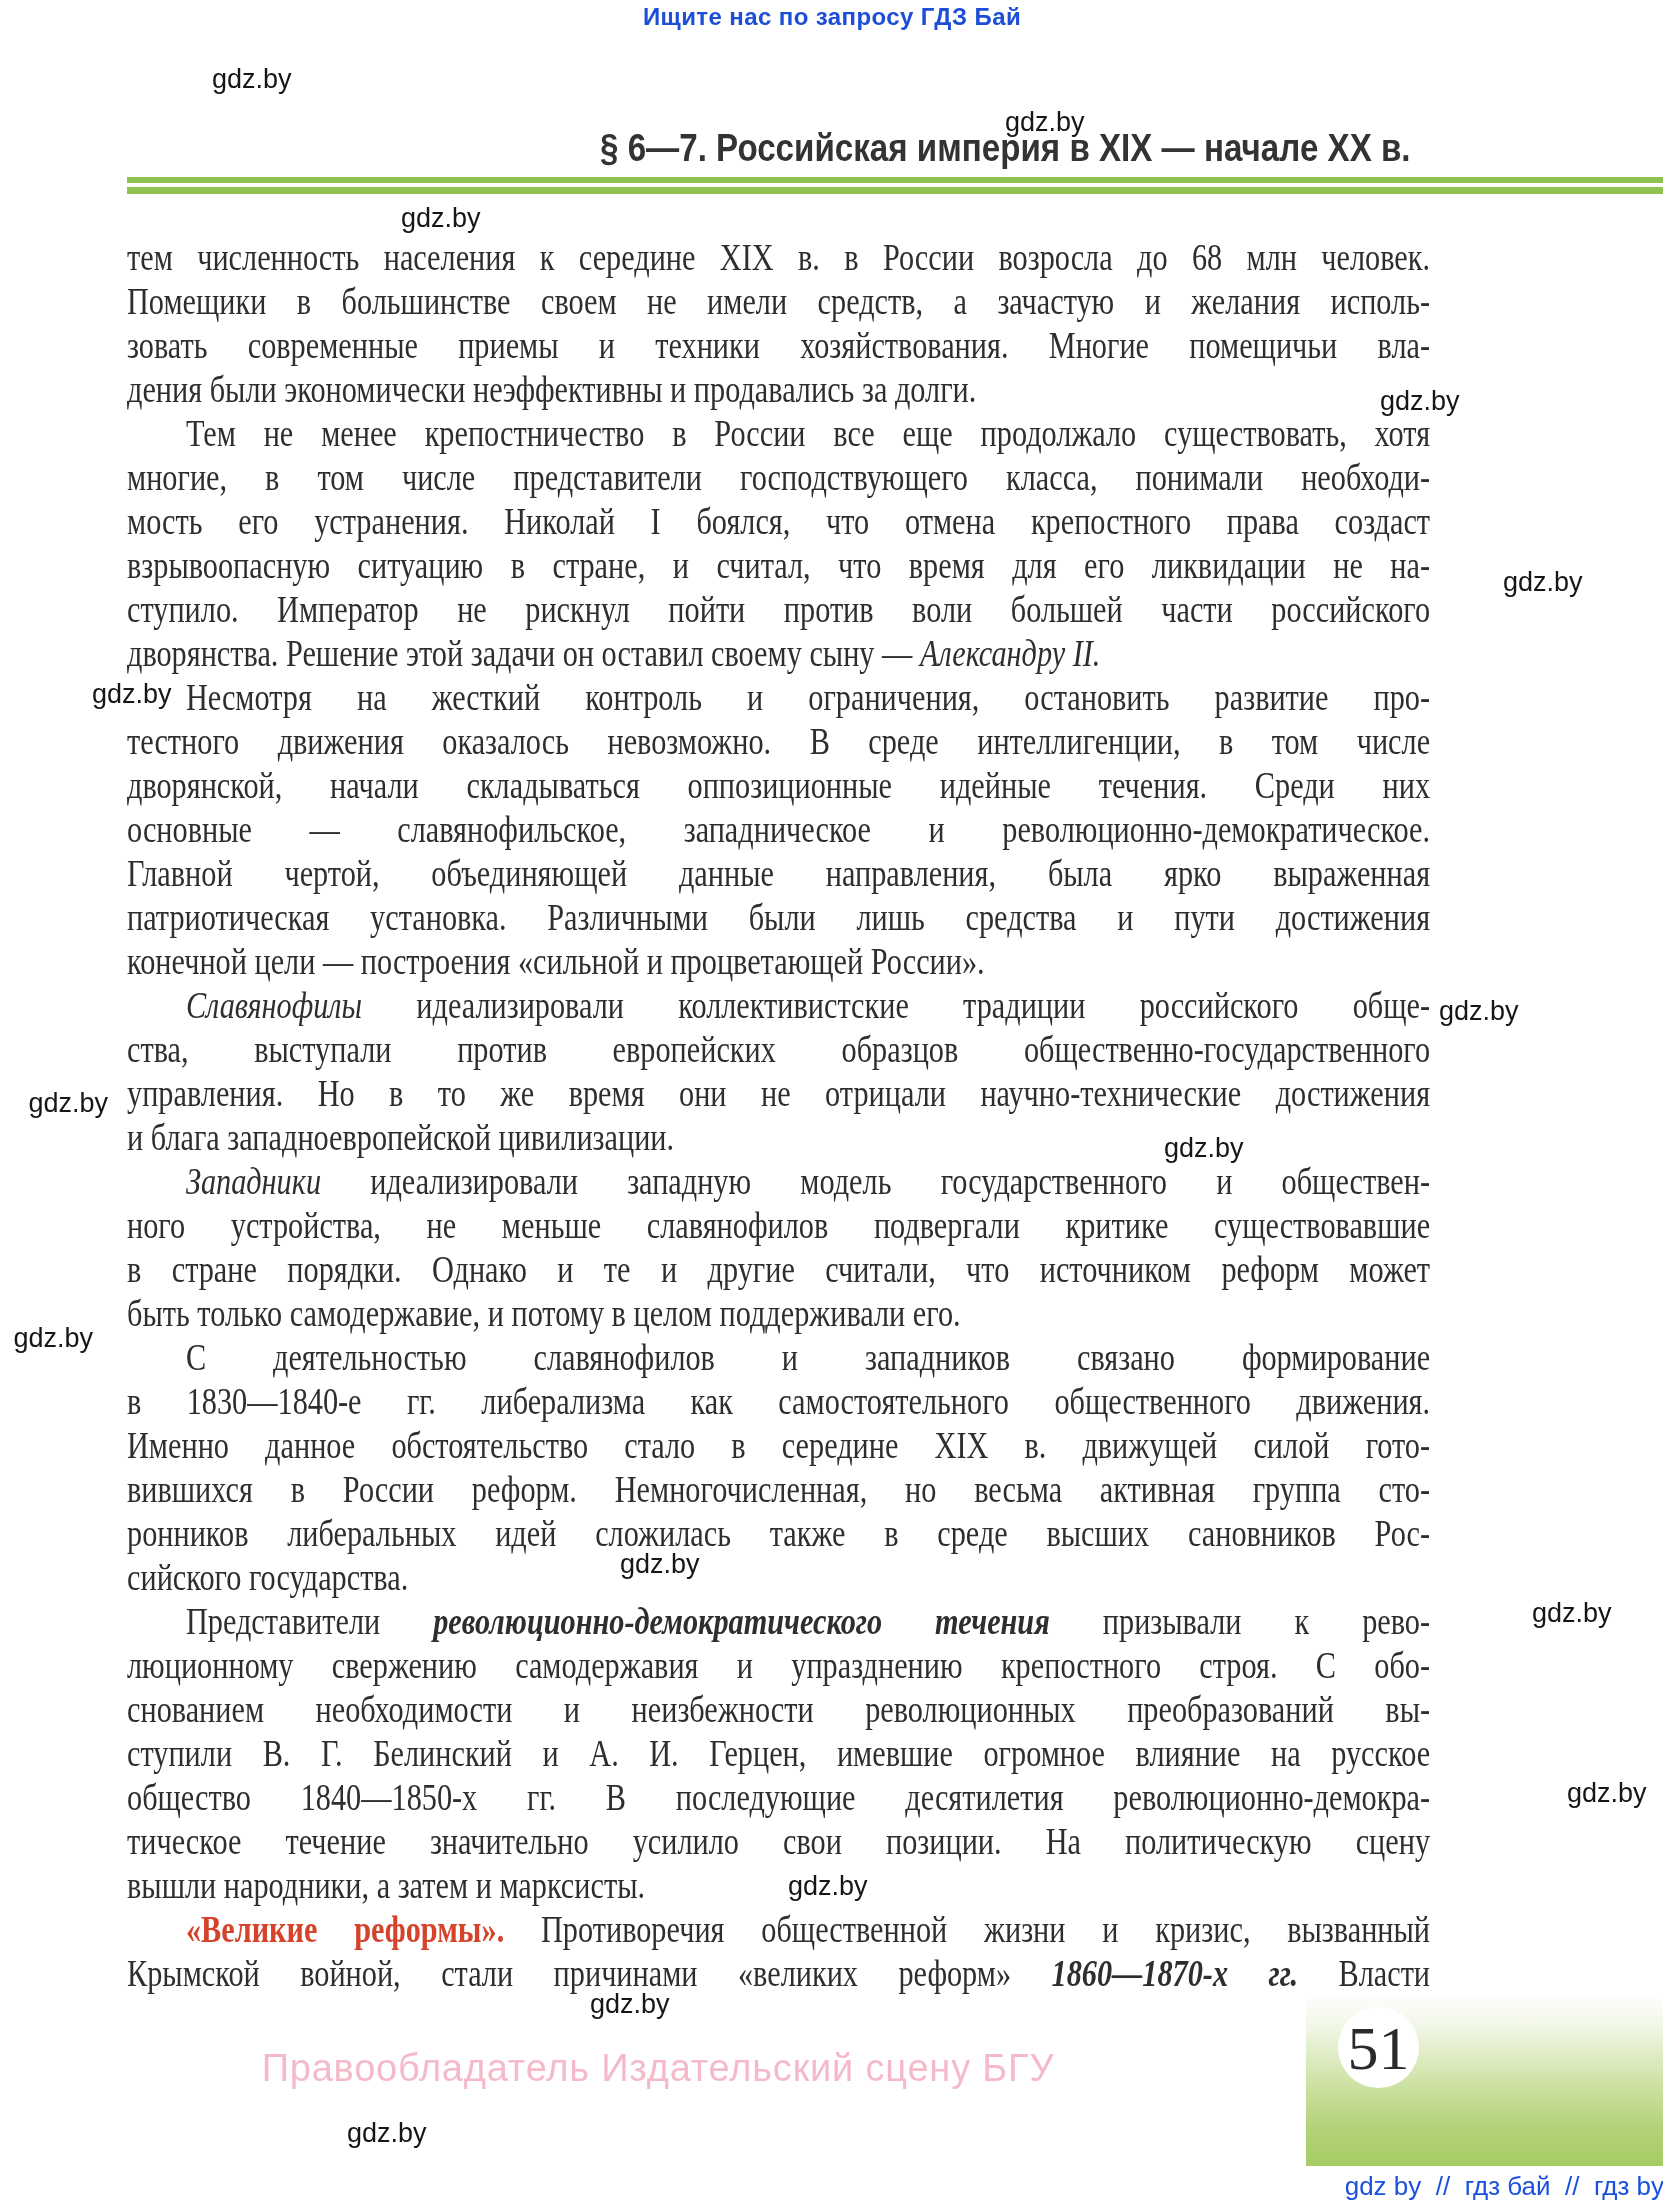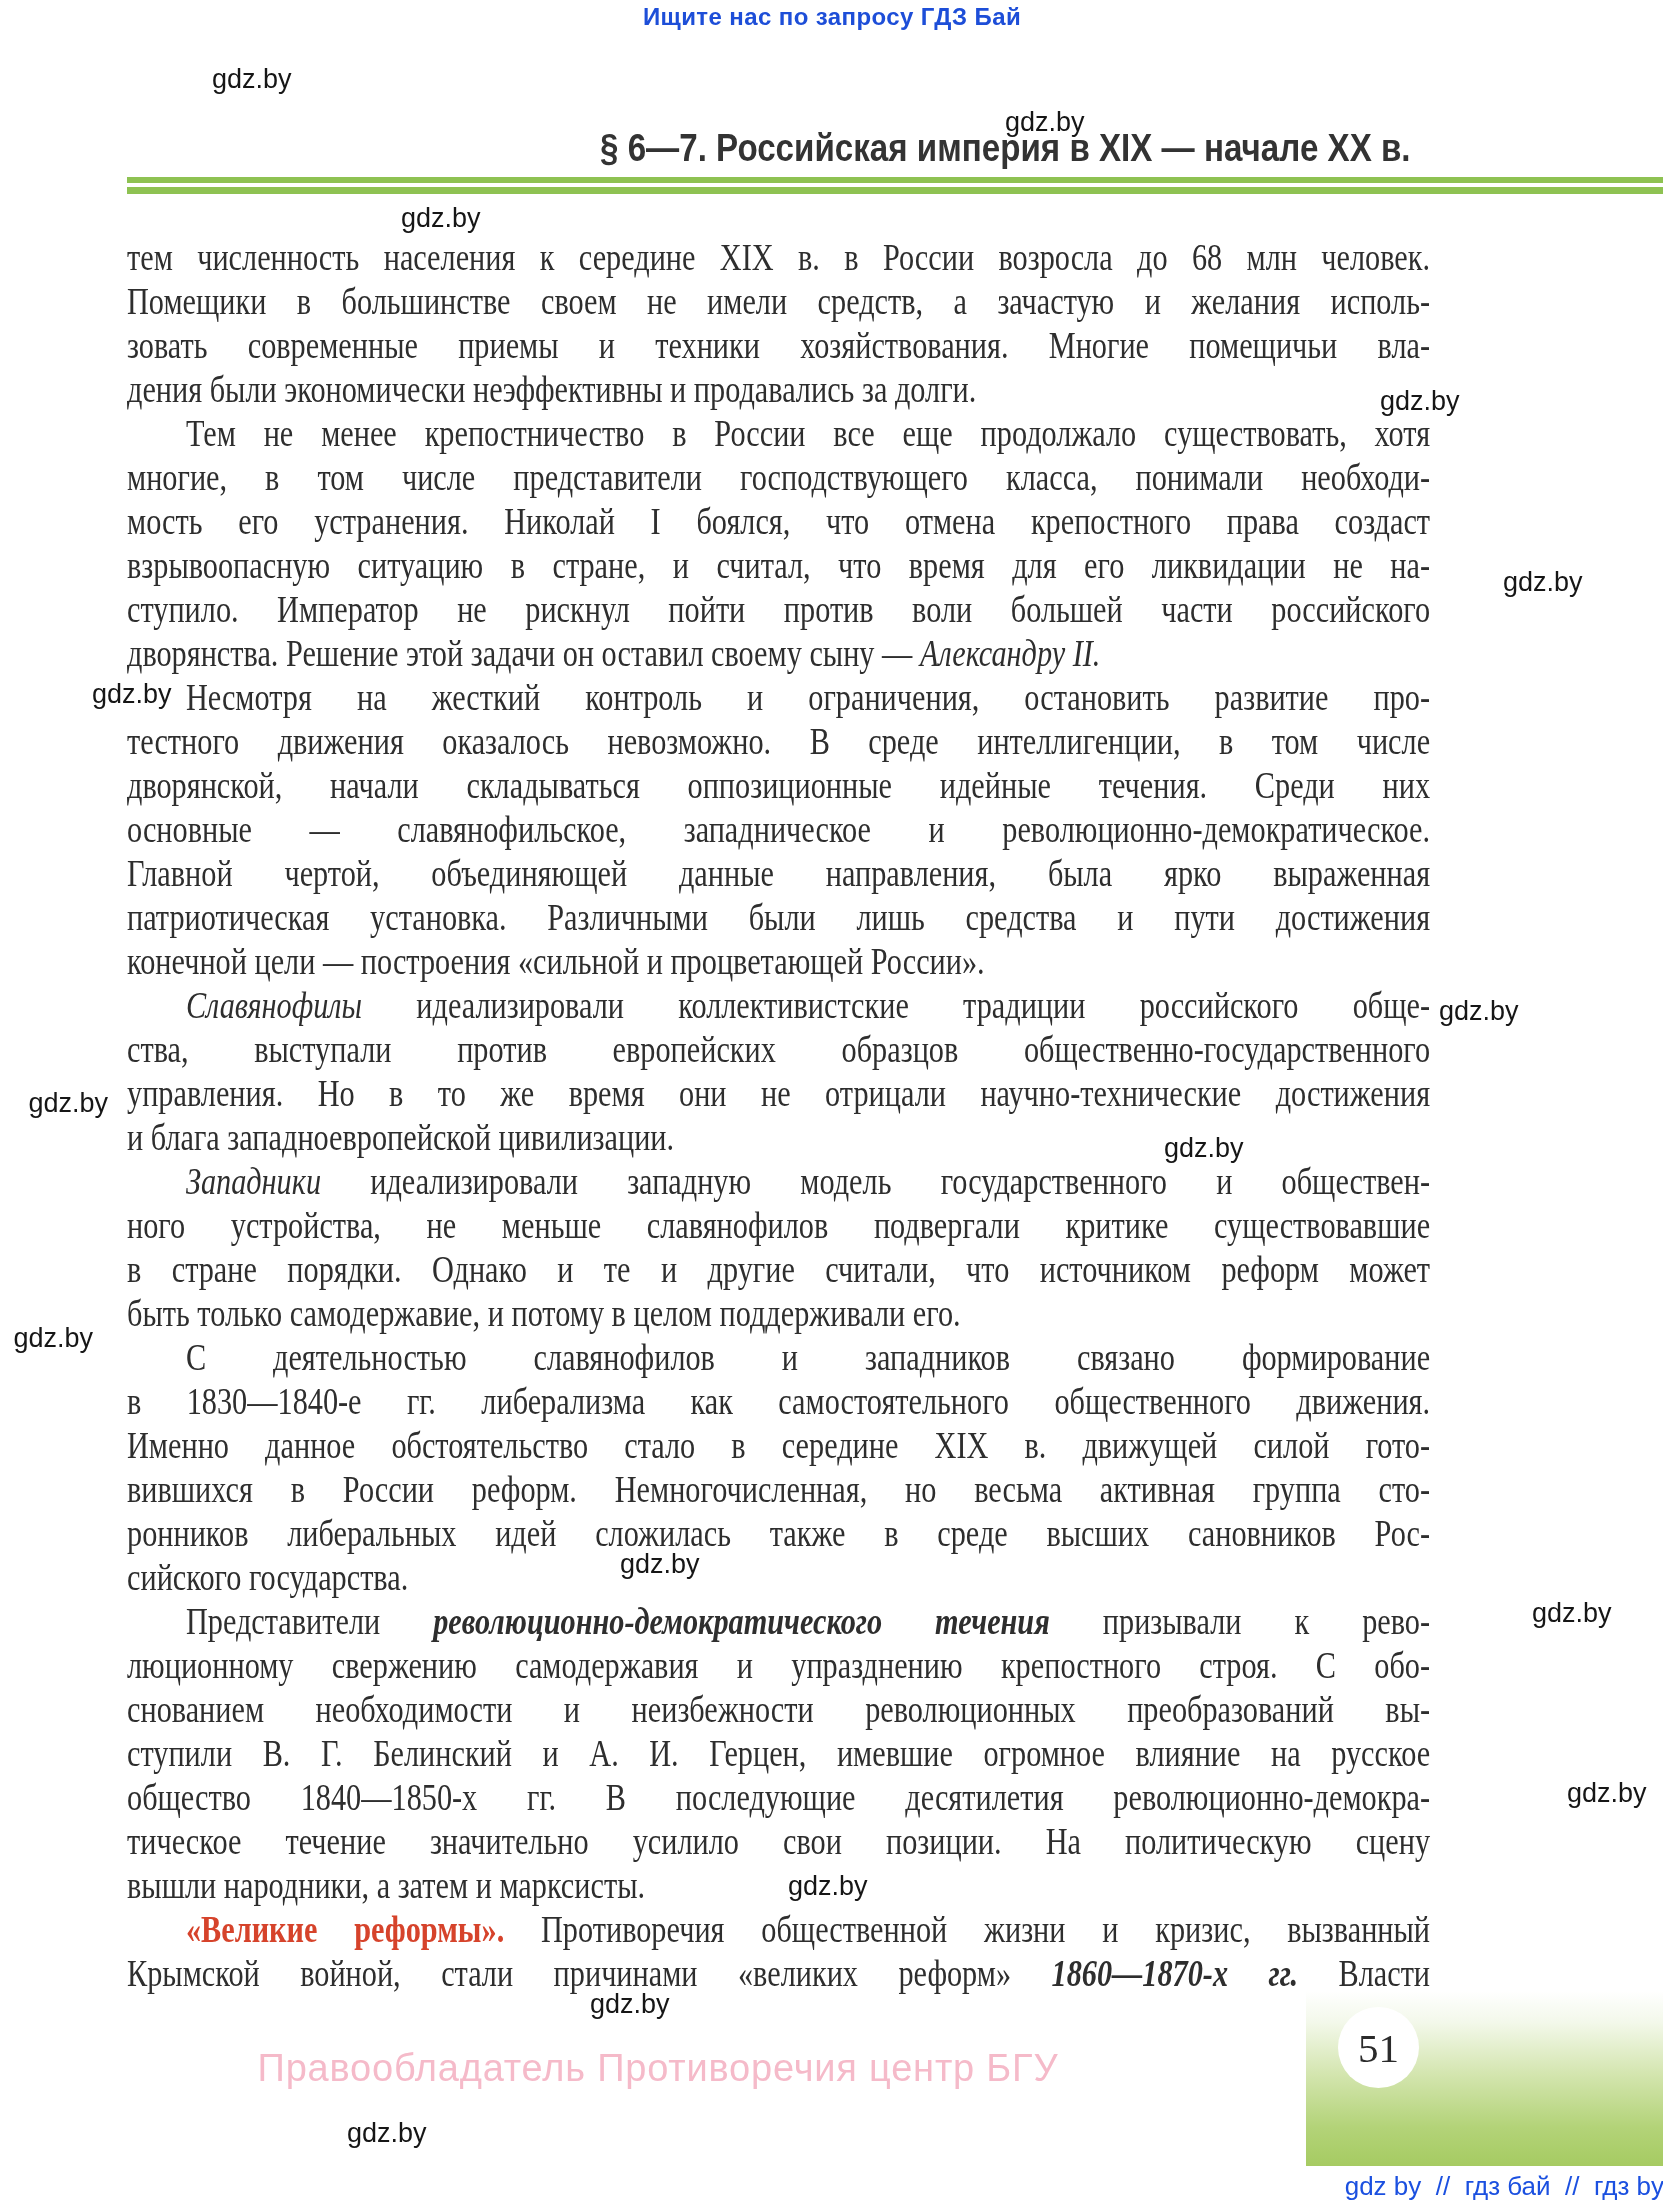--- a/index.html
+++ b/index.html
@@ -35,21 +35,21 @@
   .copyright{position:absolute;top:2047px;left:0;width:1316px;text-align:center;
              font-size:38px;color:#f5bac9;letter-spacing:0.8px;white-space:nowrap;}
   .links{position:absolute;top:2171px;left:0;width:100%;text-align:right;
          font-size:26px;color:#1b50e0;white-space:pre;}
   
   .corner{position:absolute;left:1306px;top:1991px;width:357px;height:175px;
           background:linear-gradient(180deg,#ffffff 0%,#f3f8ea 18%,#d3e5ae 48%,#b3d378 78%,#a6cb62 100%);}
   .badge{position:absolute;left:1338px;top:2007px;width:81px;height:81px;border-radius:50%;
          background:#ffffff;}
   .pagenum{position:absolute;left:1338px;top:2007px;width:81px;height:81px;line-height:83px;
-           text-align:center;font-family:"Liberation Serif",serif;font-size:41px;color:#2b2b2b;}
+           text-align:center;font-family:"Liberation Serif",serif;font-size:62px;color:#2b2b2b;}
 </style>
 </head>
 <body>
 
 <div id="page">
 
   <div class="promo">Ищите нас по запросу ГДЗ Бай</div>
 
   <span class="wm" style="left:212px;top:64px">gdz.by</span>
   <span class="wm" style="left:1005px;top:107px">gdz.by</span>
@@ -124,21 +124,21 @@
         <div class="bline"><span>общество 1840—1850-х гг. В последующие десятилетия революционно-демокра-</span></div>
         <div class="bline"><span>тическое течение значительно усилило свои позиции. На политическую сцену</span></div>
         <div class="bline last"><span>вышли народники, а затем и марксисты.</span></div>
       </div>
       <div class="para">
         <div class="bline ind"><span class="r-red">«Великие реформы».</span><span> Противоречия общественной жизни и кризис, вызванный</span></div>
         <div class="bline"><span>Крымской войной, стали причинами «великих реформ» </span><span class="r-bi">1860—1870-х гг.</span><span> Власти</span></div>
       </div>
     </div>
 
-  <div class="copyright">Правообладатель Противоречия центр БГУ</div>
+  <div class="copyright">Правообладатель Издательский сцену БГУ</div>
 
   <div class="corner"></div>
   <div class="badge"></div>
   <div class="pagenum">51</div>
 
   <div class="links">gdz by  //  гдз бай  //  гдз by</div>
 </div>
 
 
 </body></html>

